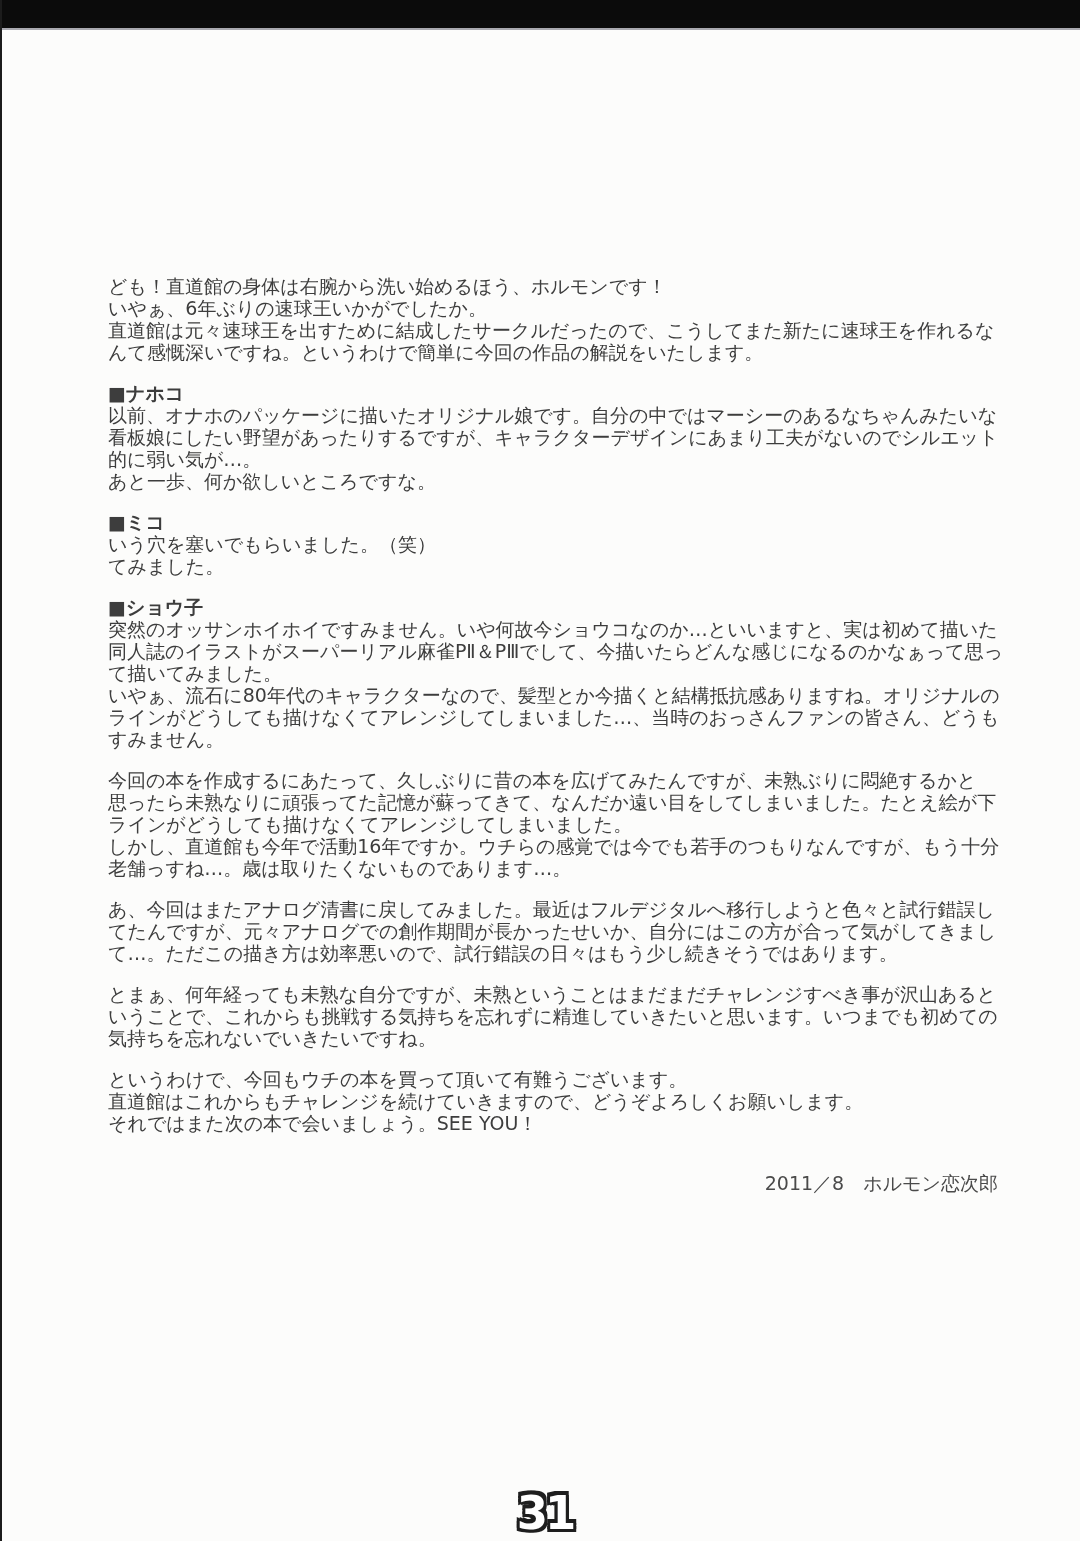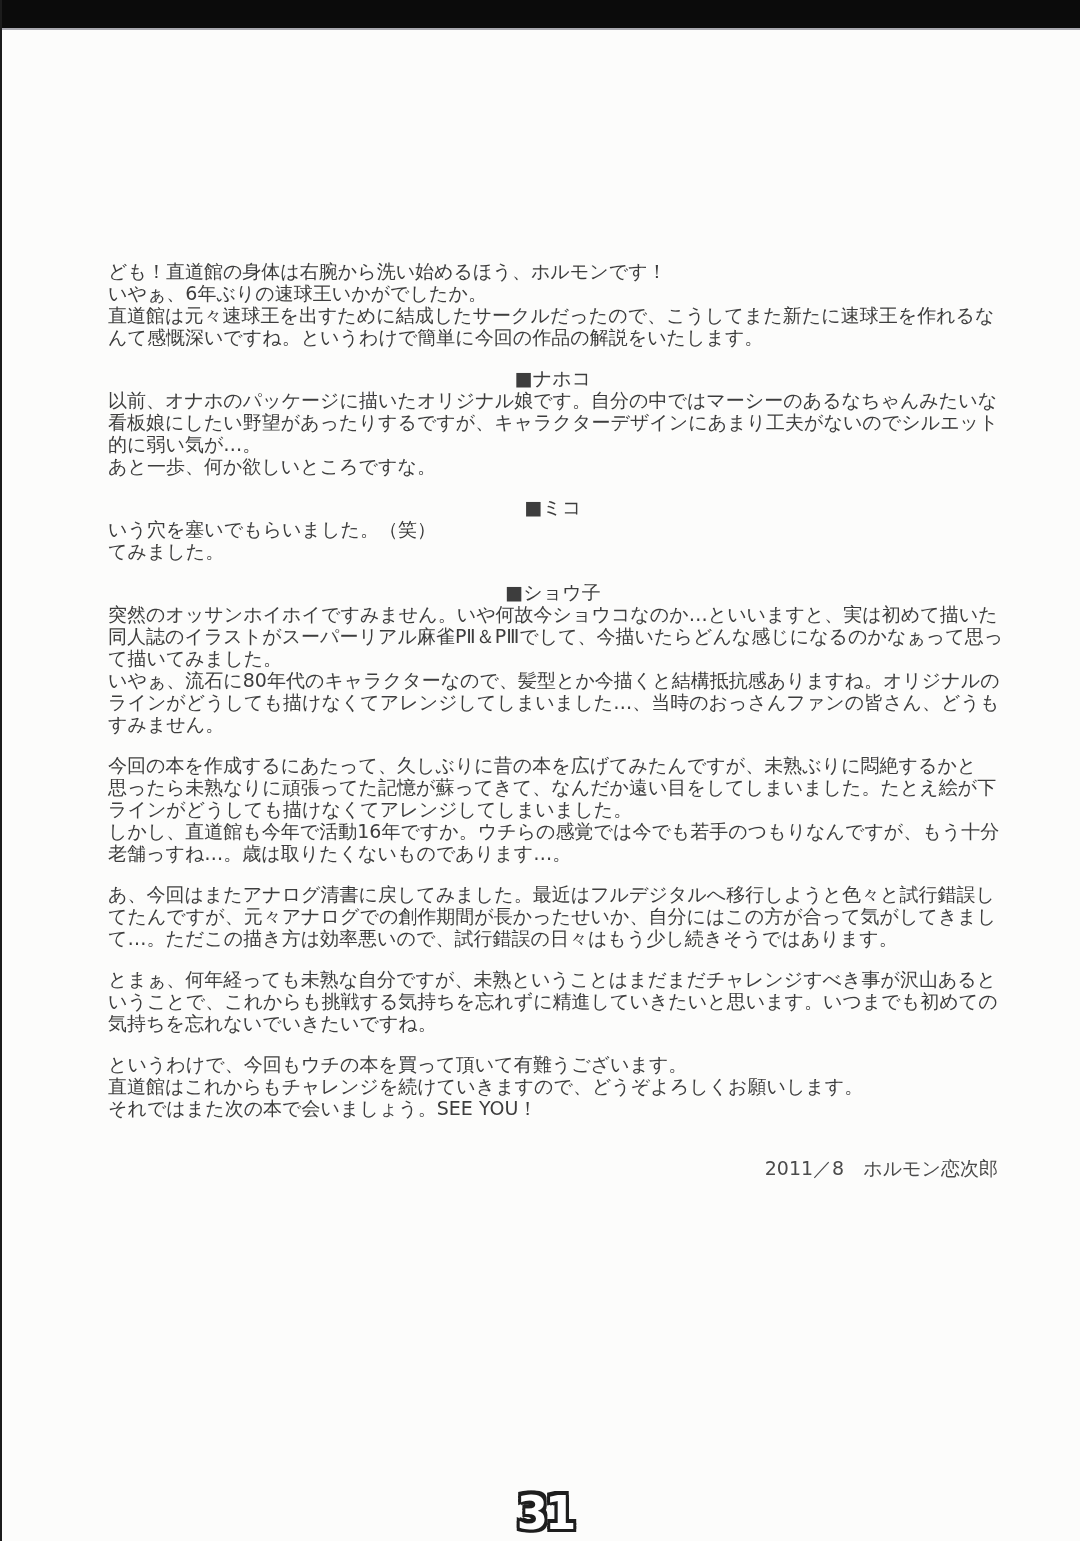--- a/index.html
+++ b/index.html
@@ -25,36 +25,35 @@
   .scan-left-edge {
     position: absolute;
     top: 0; left: 0;
     width: 2px;
     height: 1541px;
     background: #1c1c1c;
   }
   .text-column {
     position: absolute;
     left: 108px;
-    top: 260px;
+    top: 275px;
     width: 890px;
     color: #3d3d3d;
     font-size: 19px;
     line-height: 22px;
   }
   .para, .section {
     margin: 0 0 19px 0;
   }
   .line, .heading {
     white-space: nowrap;
     height: 22px;
   }
   .heading {
-    font-weight: normal;
-    text-align: center;
+    font-weight: bold;
   }
   .signature {
     margin-top: 38px;
     white-space: nowrap;
     color: #4a4a4a;
     text-align: right;
   }
   .page-number {
     position: absolute;
     top: 1486px;

